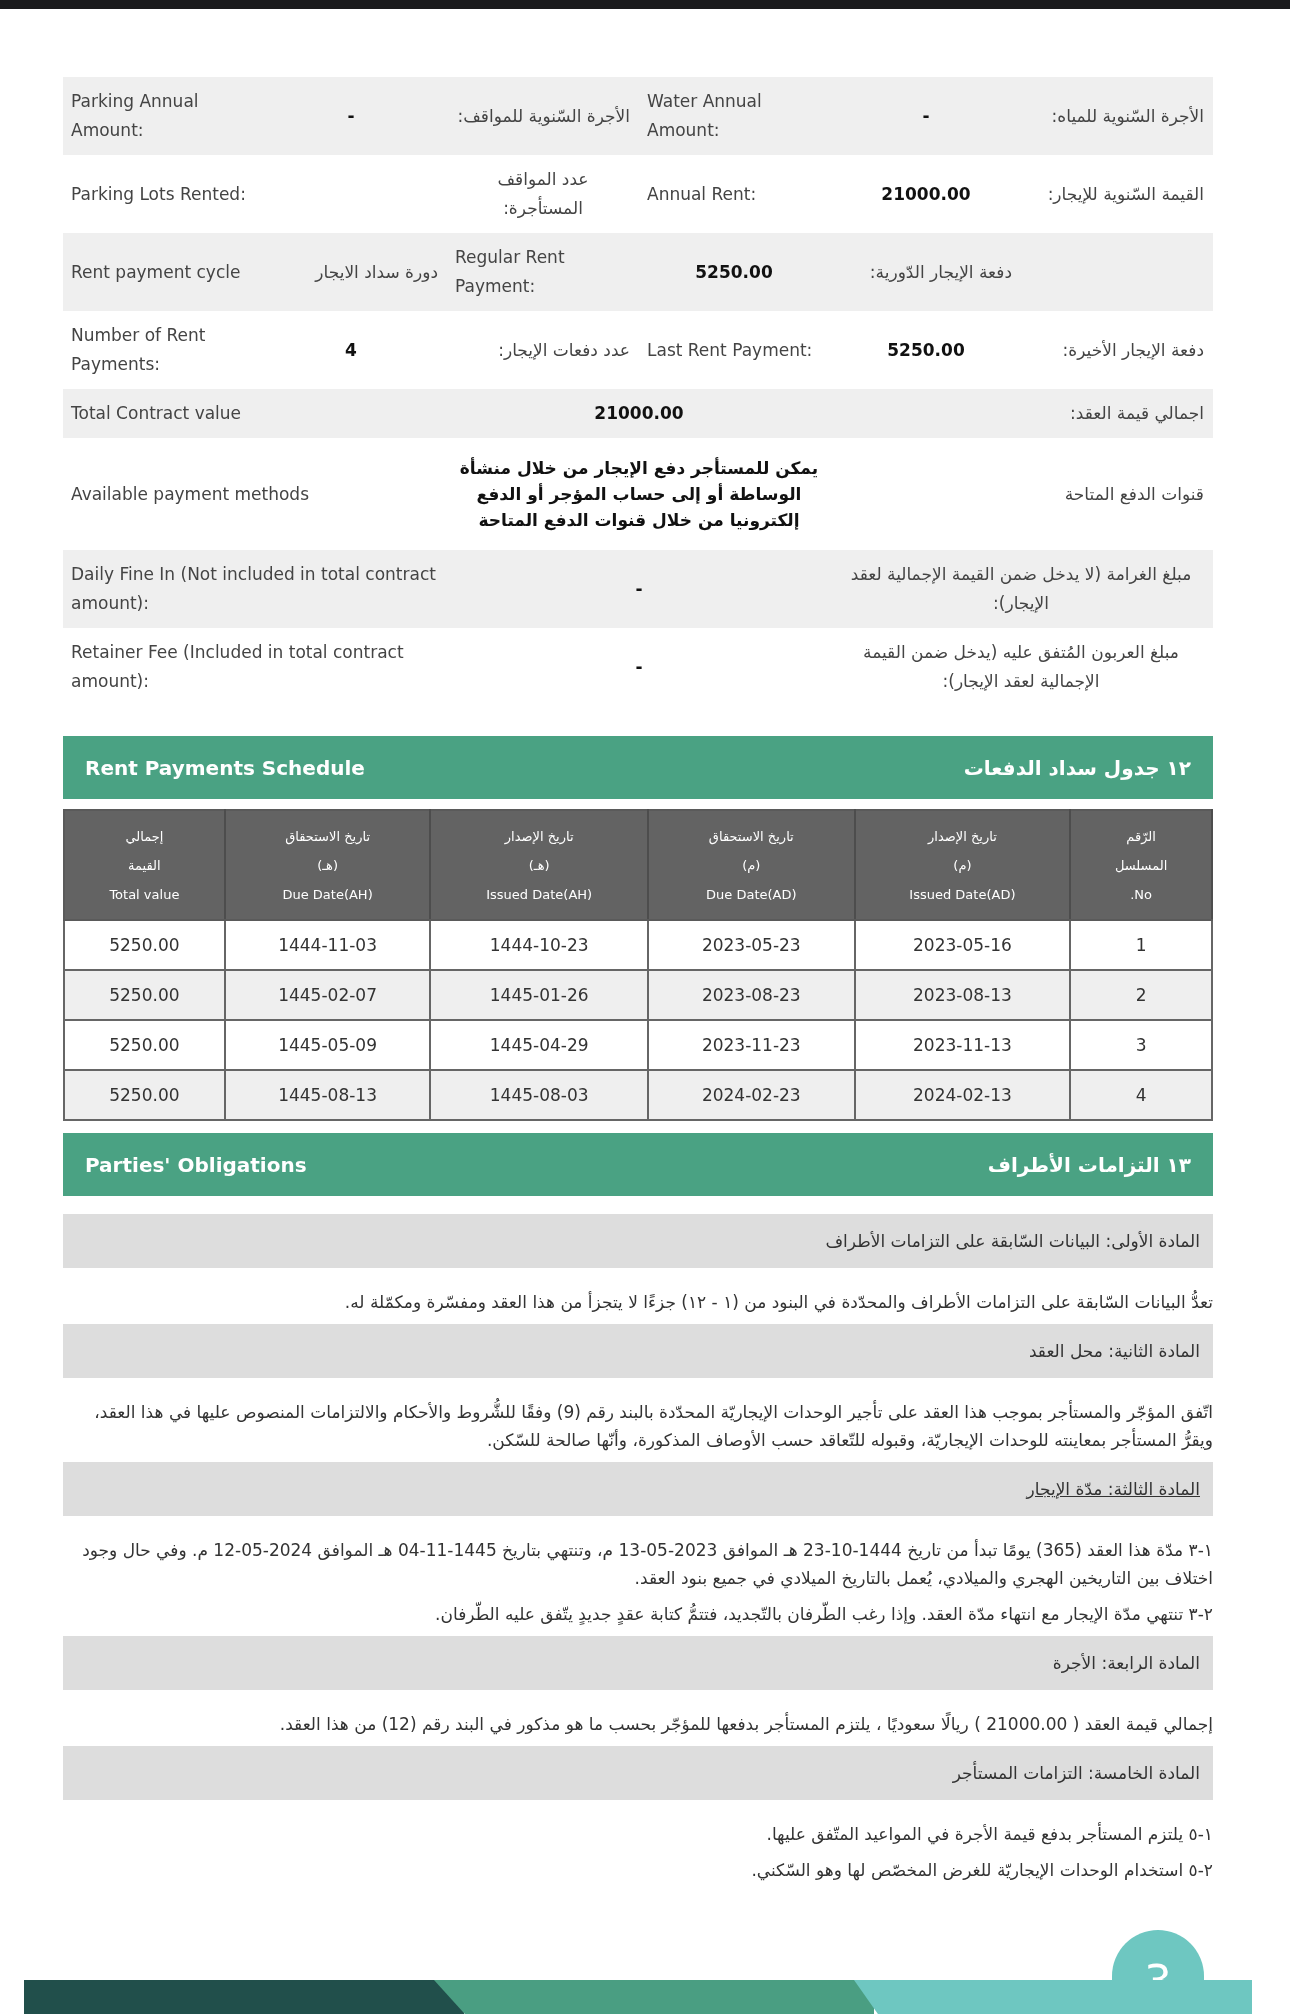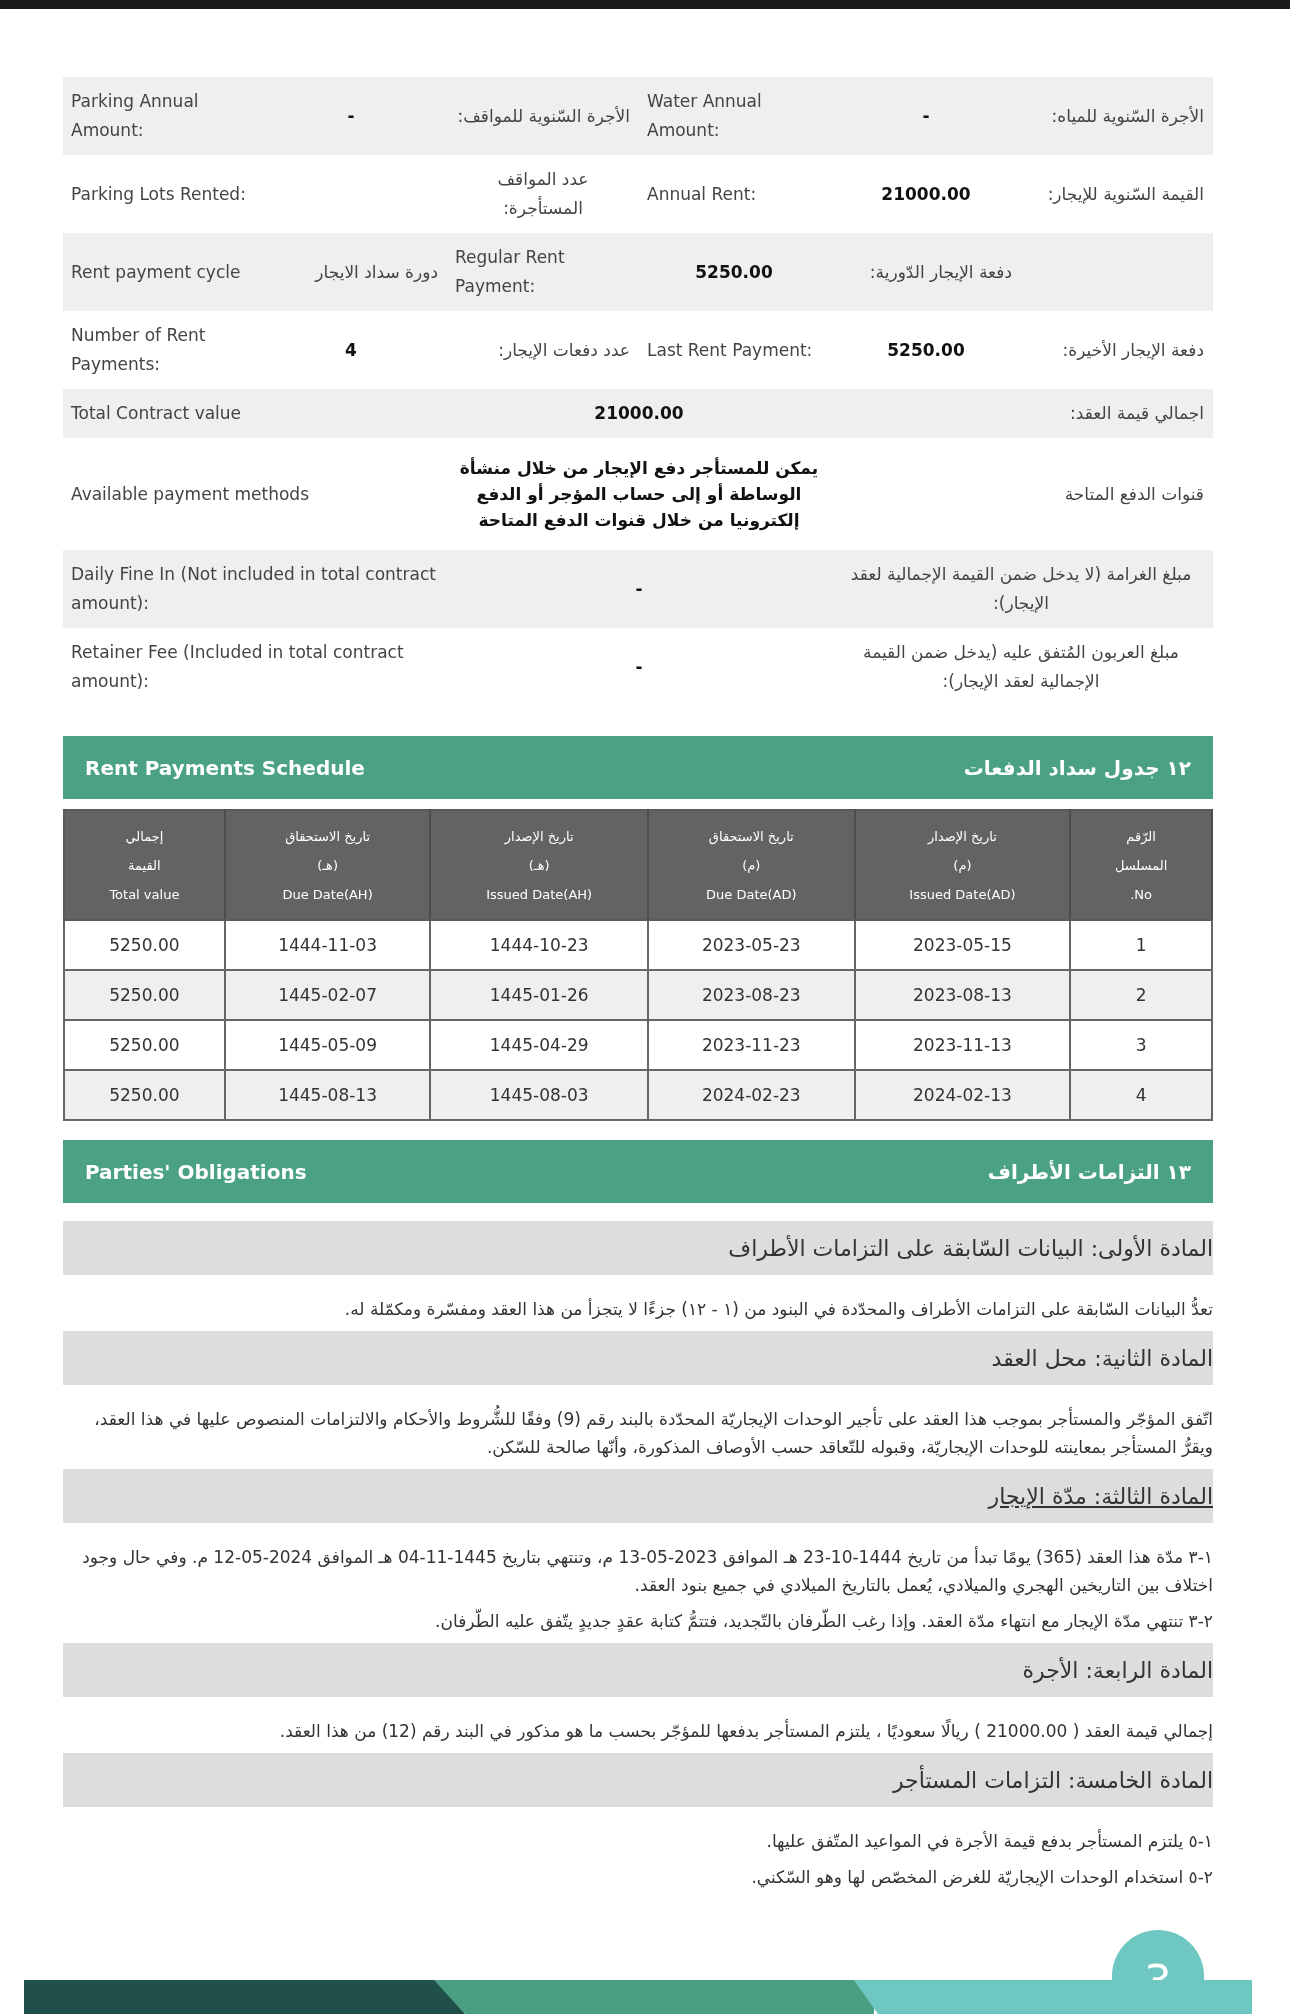--- a/index.html
+++ b/index.html
@@ -27,21 +27,21 @@
   .sec-head { display: flex; justify-content: space-between; align-items: center; background: #4aa283; color: #fff; height: 63px; padding: 0 22px; font-weight: bold; font-size: 20px; }
   .sec-head .ar { direction: rtl; }
 
   
   table.sched { width: 1150px; border-collapse: collapse; margin-top: 10px; }
   table.sched th { background: #636363; color: #fff; font-size: 13px; font-weight: normal; line-height: 29px; height: 110px; border: 2px solid #5a5a5a; border-right: 2px solid #4d4d4d; text-align: center; }
   table.sched td { font-size: 17px; color: #333; text-align: center; height: 50px; border: 2px solid #666; }
   table.sched tr.shade td { background: #efefef; }
 
   
-  .art-head { background: #dddddd; height: 54px; display: flex; align-items: center; justify-content: flex-start; direction: rtl; font-size: 22px; color: #333; margin-top: 18px; }
+  .art-head { background: #dddddd; height: 54px; display: flex; align-items: center; justify-content: flex-start; direction: rtl; padding-right: 13px; font-size: 17px; color: #333; margin-top: 18px; }
   .art-body { direction: rtl; text-align: right; font-size: 17px; line-height: 28px; color: #333; padding: 20px 0 0 0; }
   .art-body p { margin-bottom: 8px; }
 
   
   .footer { position: absolute; left: 24px; top: 1980px; width: 1228px; height: 34px; }
   .band1 { position: absolute; left: 0; top: 0; width: 440px; height: 34px; background: #214f4b; }
   .band2 { position: absolute; left: 410px; top: 0; width: 440px; height: 34px; background: #4a9e82; clip-path: polygon(0 0, 100% 0, 100% 100%, 7% 100%); }
   .band3 { position: absolute; left: 830px; top: 0; width: 398px; height: 34px; background: #6ec7c1; clip-path: polygon(0 0, 100% 0, 100% 100%, 6% 100%); }
   .page-badge { position: absolute; left: 1112px; top: 1930px; width: 92px; height: 84px; background: #6ec7c1; border-radius: 46px 46px 0 0; display: flex; align-items: center; justify-content: center; color: #fff; font-size: 44px; padding-top: 18px; }
 </style>
@@ -153,21 +153,21 @@
             <div>.No</div>
           </th>
       </tr>
     </thead>
     <tbody>
       <tr>
         <td>5250.00</td>
         <td>1444-11-03</td>
         <td>1444-10-23</td>
         <td>2023-05-23</td>
-        <td>2023-05-15</td>
+        <td>2023-05-16</td>
         <td>1</td>
       </tr>
       <tr class="shade">
         <td>5250.00</td>
         <td>1445-02-07</td>
         <td>1445-01-26</td>
         <td>2023-08-23</td>
         <td>2023-08-13</td>
         <td>2</td>
       </tr>
@@ -183,21 +183,21 @@
         <td>5250.00</td>
         <td>1445-08-13</td>
         <td>1445-08-03</td>
         <td>2024-02-23</td>
         <td>2024-02-13</td>
         <td>4</td>
       </tr>
     </tbody>
   </table>
 
-  <div class="sec-head" style="margin-top:19px;">
+  <div class="sec-head" style="margin-top:12px;">
     <span>Parties' Obligations</span>
     <span class="ar">١٣ التزامات الأطراف</span>
   </div>
 
   <div>
     <div class="art-head">المادة الأولى: البيانات السّابقة على التزامات الأطراف</div>
     <div class="art-body">
         <p>تعدُّ البيانات السّابقة على التزامات الأطراف والمحدّدة في البنود من (١ - ١٢) جزءًا لا يتجزأ من هذا العقد ومفسّرة ومكمّلة له.</p>
       </div>
   </div>

